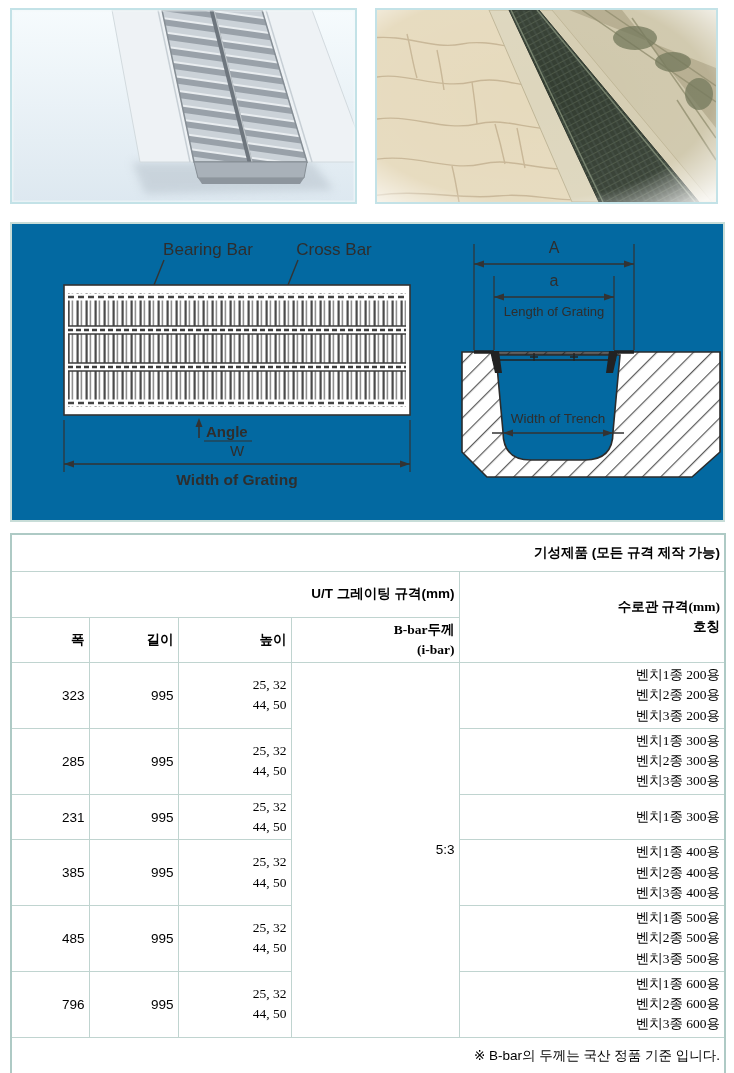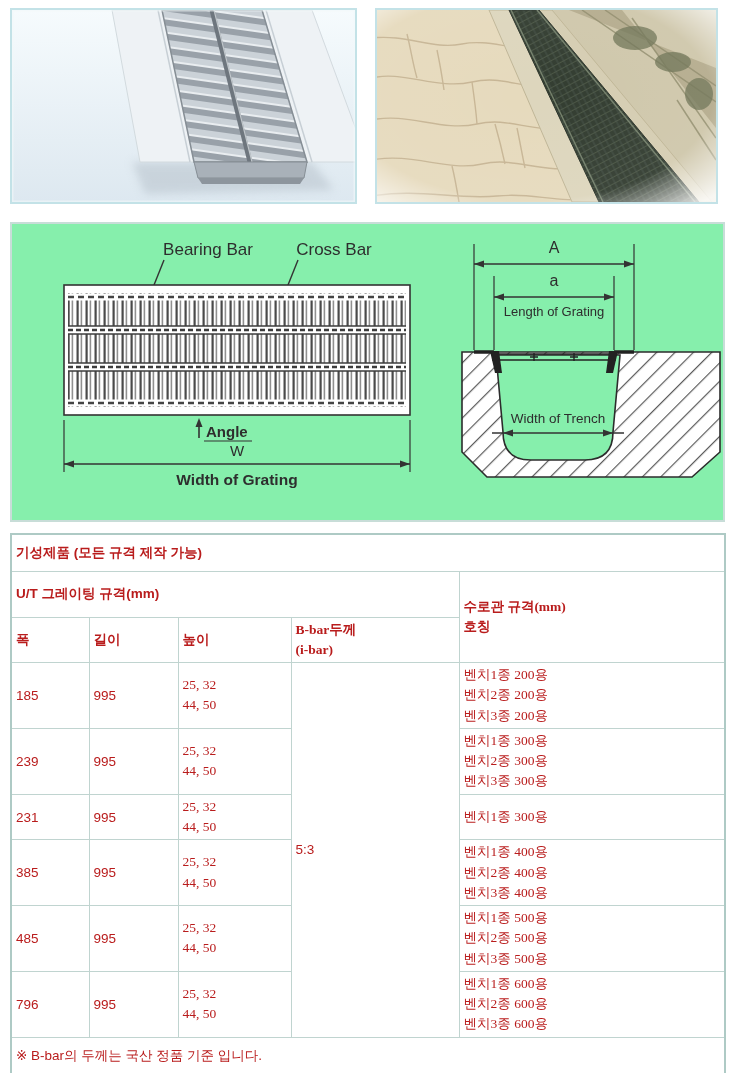--- a/index.html
+++ b/index.html
@@ -8,31 +8,31 @@
 
   
   .photos { position:absolute; top:8px; left:10px; display:flex; gap:18px; }
   .photo-box { border:2px solid #c3e2e7; background:#ffffff; overflow:hidden; }
   .photo-box.left  { width:347px; height:196px; }
   .photo-box.right { width:343px; height:196px; }
   .photo-box svg { display:block; }
 
   
   .diagram-box { position:absolute; top:222px; left:10px; width:715px; height:300px;
-                 border:2px solid #c8ddd8; background:#86efac; }
+                 border:2px solid #c8ddd8; background:#0369a1; }
   .diagram-box svg { display:block; }
   .dlabel   { font-family:"Liberation Sans",sans-serif; fill:#2e2e2e; }
   .dbold    { font-weight:bold; }
 
   
   table.spec { position:absolute; top:533px; left:10px; width:714px;
                border-collapse:collapse; table-layout:fixed;
                border:2px solid #aecac5; background:#ffffff; }
-  table.spec td { border:1px solid #c0d4d0; text-align:left; vertical-align:middle;
-                  color:#b91c1c; font-size:13.5px; padding:2px 4px; }
+  table.spec td { border:1px solid #c0d4d0; text-align:right; vertical-align:middle;
+                  color:#000000; font-size:13.5px; padding:2px 4px; }
   td.title   { font-size:15px; font-weight:bold; }
   td.hdr     { font-weight:bold; }
   .pre       { white-space:pre-line; line-height:1.5;font-family:Liberation Serif, serif; }
   tr.tr-title{ height:37px; }
   tr.tr-h1   { height:46px;margin-left:44px; }
   tr.tr-h2   { height:44px; }
   tr.tr-r0   { height:62px; }
   tr.tr-r1   { height:66px; }
   tr.tr-r2   { height:40px; }
   tr.tr-r3   { height:64px; }
@@ -247,31 +247,31 @@
       </tr>
       <tr class="tr-h2">
         <td class="hdr">폭</td>
         <td class="hdr">길이</td>
         <td class="hdr">높이</td>
         <td class="hdr pre">B-bar두께
 (i-bar)</td>
       </tr>
 
       <tr class="tr-r0">
-        <td>185</td>
+        <td>323</td>
         <td>995</td>
         <td class="pre">25, 32
 44, 50</td>
         <td rowspan="6">5:3</td>
         <td class="pre">벤치1종 200용
 벤치2종 200용
 벤치3종 200용</td>
       </tr>
       <tr class="tr-r1">
-        <td>239</td>
+        <td>285</td>
         <td>995</td>
         <td class="pre">25, 32
 44, 50</td>
         <td class="pre">벤치1종 300용
 벤치2종 300용
 벤치3종 300용</td>
       </tr>
       <tr class="tr-r2">
         <td>231</td>
         <td>995</td>

